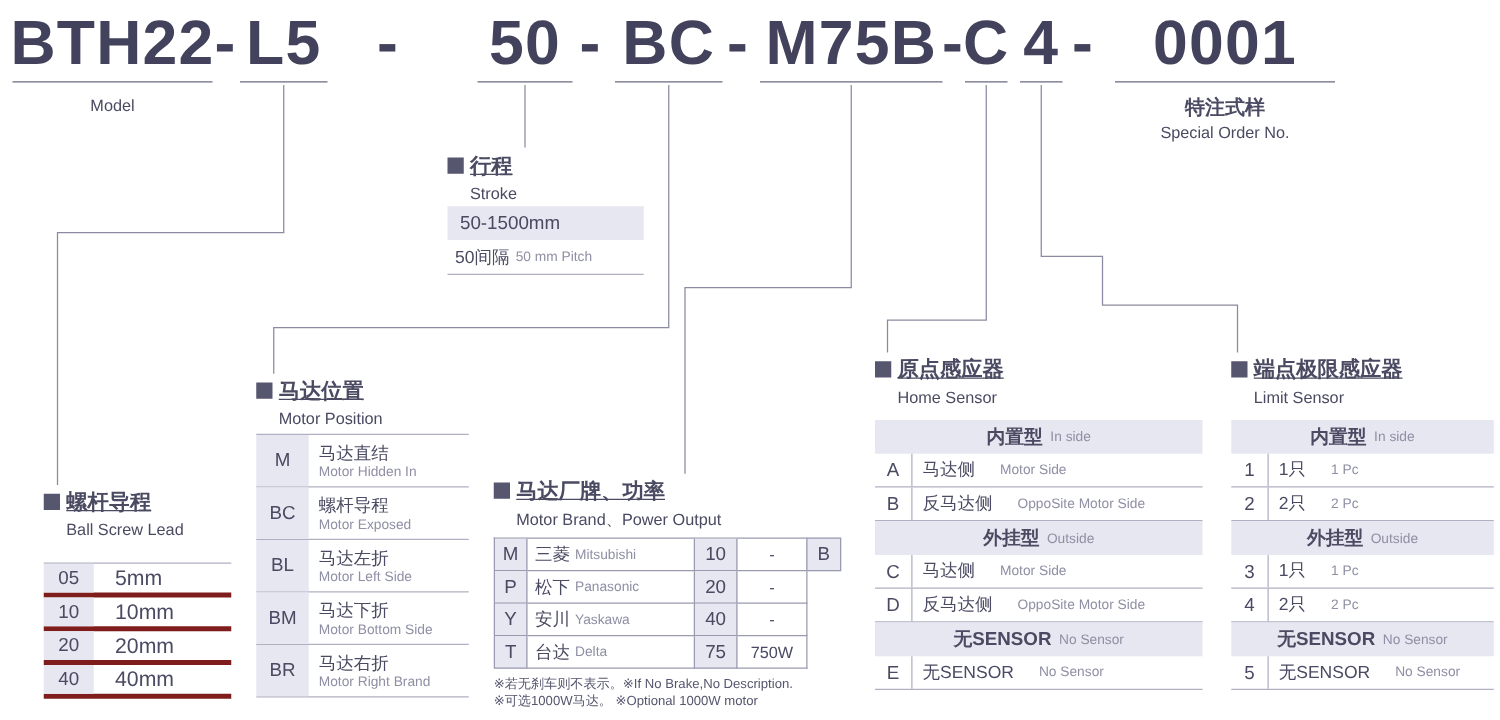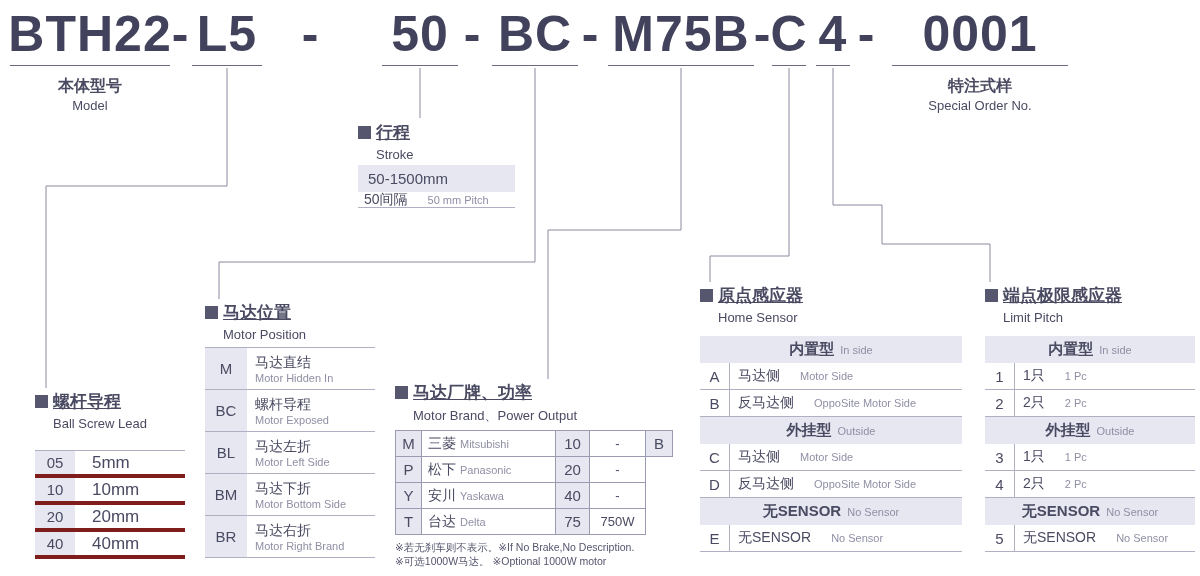--- a/index.html
+++ b/index.html
@@ -31,21 +31,21 @@
   
   .sec-head { position:absolute; }
   .sec-head .zh-line { display:flex; align-items:center; gap:5px; font-size:17px; font-weight:bold;text-decoration:underline; }
   .sq { width:13px; height:13px; background:#56566e; display:inline-block; flex:0 0 auto; }
   .sec-head .en-line { font-size:13px; margin-left:18px; margin-top:3px; }
   .en2 { font-size:11px; color:#8f8fa5; }
 
   
   .stroke-table { position:absolute; width:157px; }
   .stroke-r1 { height:27px; background:#e7e7f1; display:flex; align-items:center; padding-left:10px; font-size:15px; }
-  .stroke-r2 { height:16px; display:flex; align-items:center; gap:20px; padding-left:6px; border-bottom:1px solid #b0b0c2; font-size:14px; }
+  .stroke-r2 { height:28px; display:flex; align-items:center; gap:5px; padding-left:6px; border-bottom:1px solid #b0b0c2; font-size:14px; }
 
   
   .bstable { position:absolute; width:150px; border-top:1px solid #b0b0c2; }
   .bsrow { display:flex; height:27px; border-bottom:4px solid #7f1d1d; align-items:stretch; }
   .bscode { width:40px; background:#e7e7f1; display:flex; align-items:center; justify-content:center; font-size:15px; }
   .bsval { display:flex; align-items:center; padding-left:17px; font-size:17px; }
 
   
   .mptable { position:absolute; width:170px; border-top:1px solid #b0b0c2; }
   .mprow { display:flex; height:42px; border-bottom:1px solid #b0b0c2; align-items:stretch; }
@@ -101,21 +101,20 @@
   <div class="seg" style="left:492px;width:86px;">BC</div>
   <div class="sep" style="left:578px;width:24px;">-</div>
   <div class="seg" style="left:608px;width:146px;">M75B</div>
   <div class="sep" style="left:752px;width:20px;">-</div>
   <div class="seg" style="left:772px;width:34px;">C</div>
   <div class="seg" style="left:816px;width:34px;">4</div>
   <div class="sep" style="left:854px;width:24px;">-</div>
   <div class="seg" style="left:892px;width:176px;">0001</div>
 
   <div class="dual" style="left:14px;top:76px;width:152px;">
-    <div class="zh">本体型号</div>
     <div class="en">Model</div>
   </div>
   <div class="dual" style="left:880px;top:76px;width:200px;">
     <div class="zh">特注式样</div>
     <div class="en">Special Order No.</div>
   </div>
 
   <div class="sec-head" style="left:358px;top:121px;">
     <div class="zh-line">
         <span class="sq"></span>
@@ -310,21 +309,21 @@
         <span class="en2">No Sensor</span>
       </span>
     </div>
   </div>
 
   <div class="sec-head" style="left:985px;top:284px;">
     <div class="zh-line">
         <span class="sq"></span>
         <span>端点极限感应器</span>
       </div>
-    <div class="en-line">Limit Pitch</div>
+    <div class="en-line">Limit Sensor</div>
   </div>
   <div class="stable" style="left:985px;top:336px;width:210px;">
     <div class="ghead">
       <span class="zh">内置型</span>
       <span class="en2">In side</span>
     </div>
     <div class="srow">
       <span class="scode">1</span>
       <span class="stext">
         <span>1只</span>

